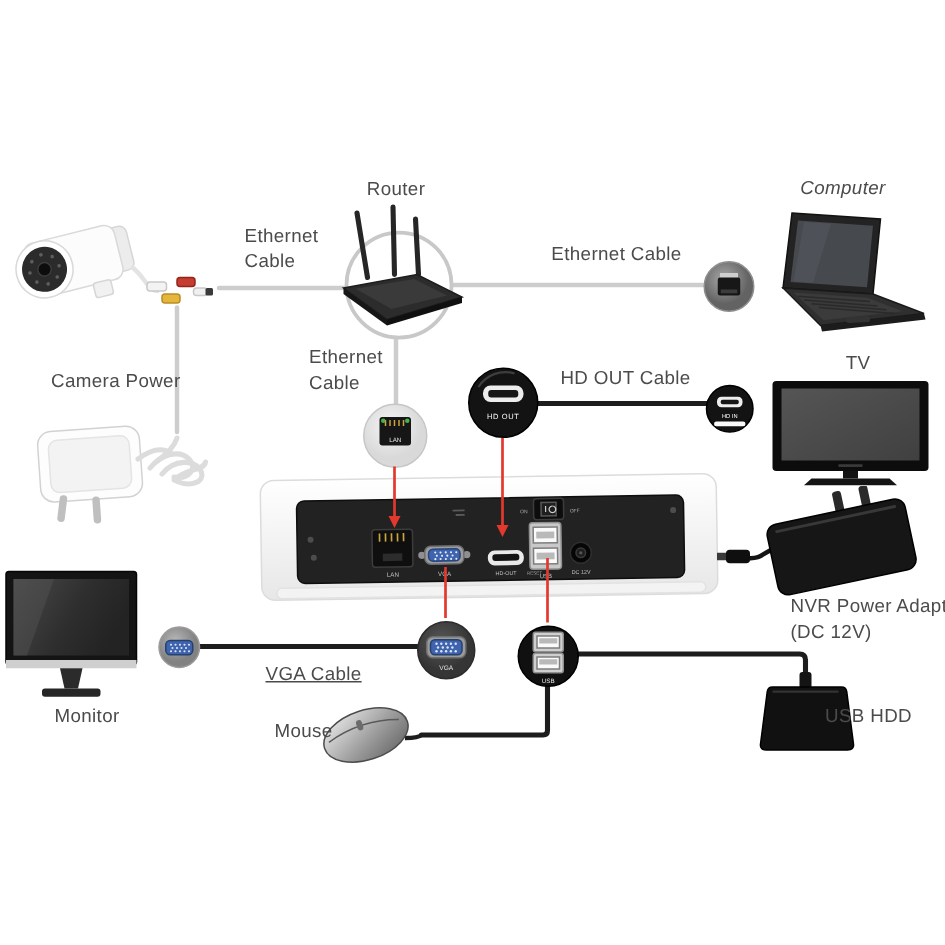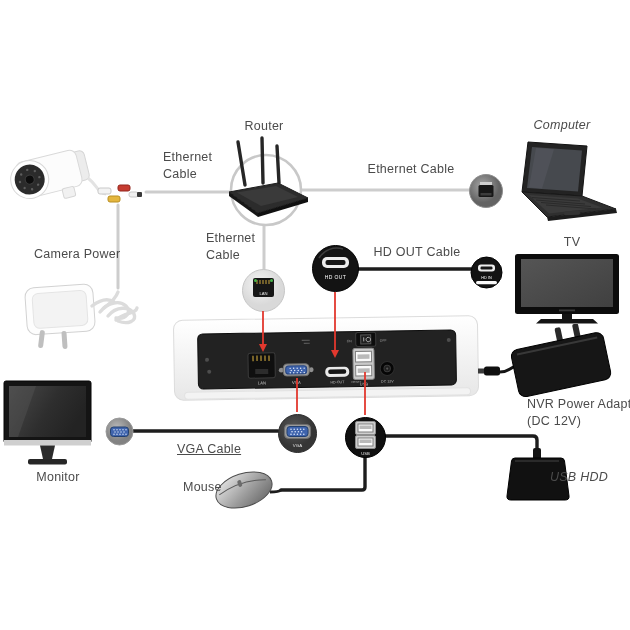--- a/index.html
+++ b/index.html
@@ -413,21 +413,21 @@
 
   <div class="lbl" style="left:0;top:246px;margin-left:34px;">
     <div>Camera Power</div>
   </div>
 
   <div class="lbl" style="left:527px;top:396px;">
     <div>NVR Power Adapter</div>
     <div>(DC 12V)</div>
   </div>
 
-  <div class="lbl" style="left:550px;top:469px;font-style:italic;">USB HDD</div>
+  <div class="lbl" style="left:550px;top:469px;">USB HDD</div>
 
   <div class="lbl center" style="left:58px;top:469px;">Monitor</div>
 
   <div class="lbl" style="left:177px;top:441px;text-decoration:underline;">VGA Cable</div>
 
   <div class="lbl" style="left:183px;top:479px;">Mouse</div>
 
 </div>
 
 </body></html>

